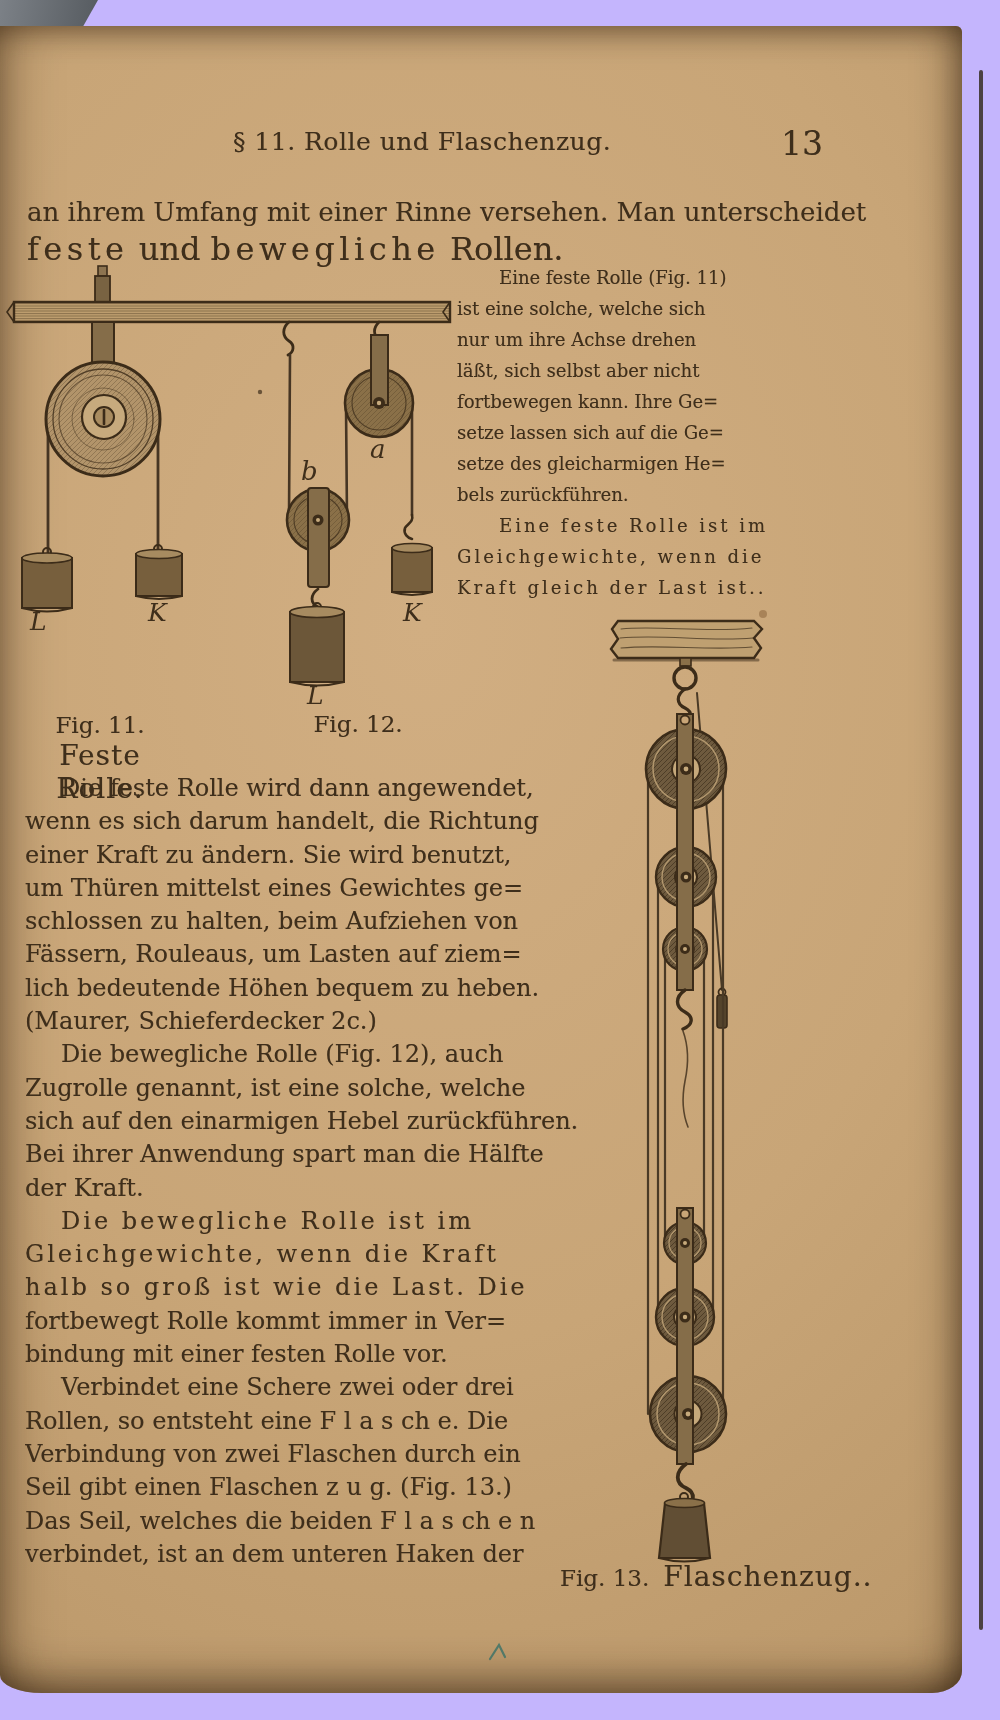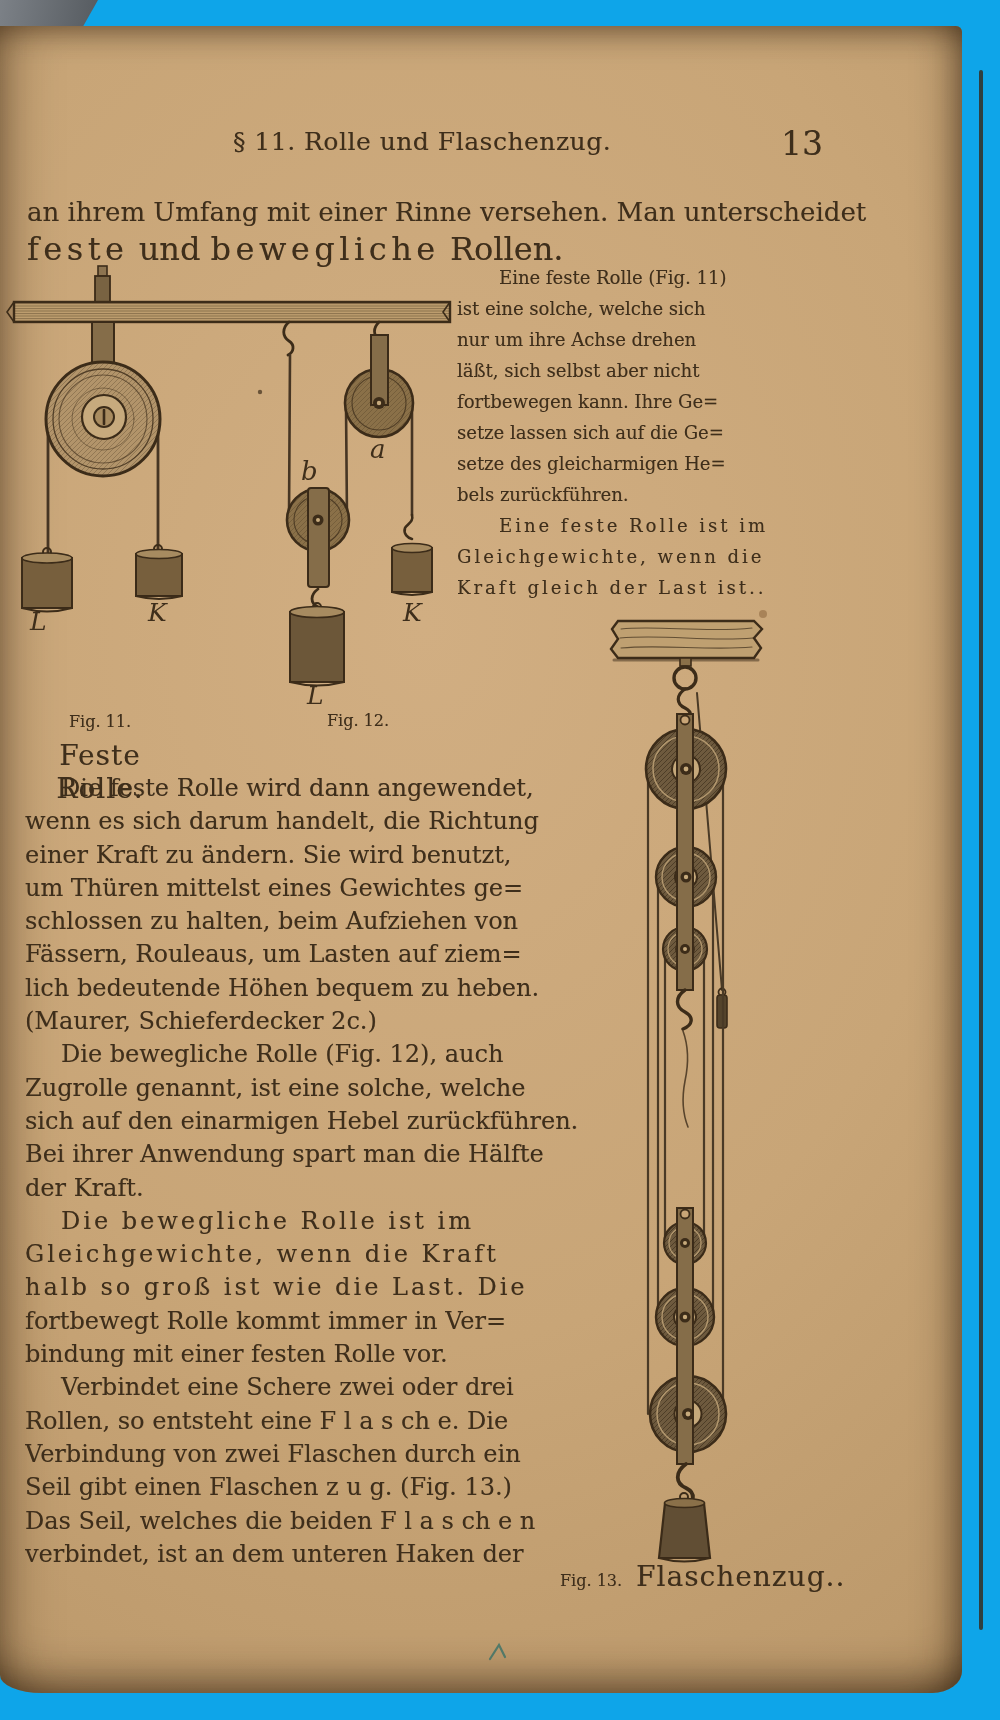--- a/index.html
+++ b/index.html
@@ -1,18 +1,18 @@
 <!DOCTYPE html>
 <html><head>
 <meta charset="utf-8">
 <style>
   html,body{margin:0;padding:0;}
   body{width:1000px;height:1720px;position:relative;overflow:hidden;background:#090806;
        font-family:"DejaVu Serif","Liberation Serif",serif;}
-  .page{position:absolute;inset:0;background:#0ea5e9;}
+  .page{position:absolute;inset:0;background:#c4b5fd;}
   .gray-corner{position:absolute;left:0;top:0;width:98px;height:26px;
        background:linear-gradient(100deg,#7c8187,#565b60);
        clip-path:polygon(0 0,100% 0,85% 100%,0 100%);}
   .paper{position:absolute;left:0;top:26px;width:962px;height:1667px;
        background:radial-gradient(120% 90% at 44% 36%, #d1ae82 0%, #c8a577 48%, #bd9a6c 78%, #aa8658 97%);
        border-radius:0 6px 30px 42px / 0 6px 22px 18px;
        box-shadow: inset 0 26px 36px -26px rgba(46,28,10,.65),
                    inset 34px 0 56px -34px rgba(46,28,10,.55),
                    inset -30px 0 44px -28px rgba(36,22,8,.65),
                    inset 0 -36px 46px -28px rgba(36,22,8,.6);}
@@ -31,21 +31,21 @@
   #intro-line1{left:27px;top:194px;width:848px;height:37px;line-height:37px;font-size:26px;}
   #intro-line2{left:27px;top:231px;width:848px;height:37px;line-height:37px;font-size:32px;white-space:nowrap;}
   #intro-line2 .spw{letter-spacing:4.5px;}
   #section-header{left:222px;top:127px;width:400px;font-size:25px;letter-spacing:.5px;}
   #page-number{left:770px;top:124px;width:64px;font-size:33px;}
   #right-column{left:457px;top:262px;width:420px;font-size:18px;}
   #right-column .tl{height:31px;line-height:31px;}
   #right-column .tl.ind{text-indent:42px;}
   #left-column{left:25px;top:772px;width:557px;font-size:24px;}
   #left-column .tl{height:33.3px;line-height:33.3px;}
-  .cap{font-size:16px;}
+  .cap{font-size:23px;}
   .capb{font-weight:normal;font-size:28px;letter-spacing:1px;}
   .figsvg{position:absolute;}
   #fig13-caption{left:560px;top:1560px;width:320px;white-space:nowrap;}
   #fig13-caption .capb{margin-left:14px;}
   svg text{font-family:"DejaVu Serif","Liberation Serif",serif;font-style:italic;fill:#3e2e1b;}
 </style>
 </head>
 <body>
 
 <div class="page">

